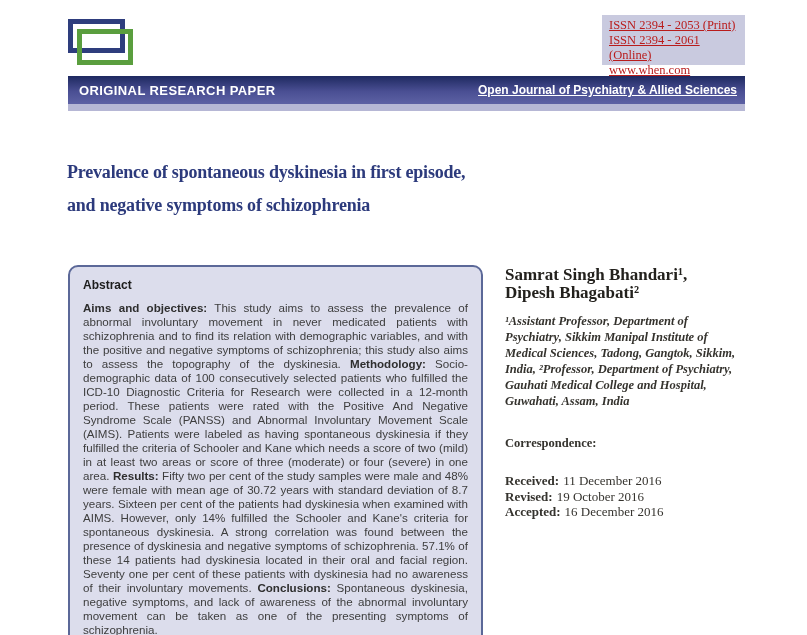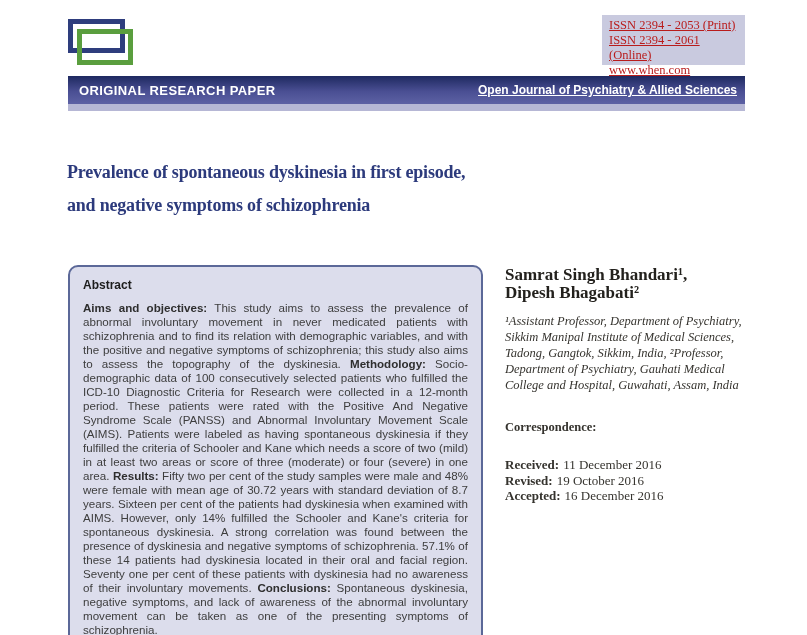--- a/index.html
+++ b/index.html
@@ -49,21 +49,21 @@
 
   .abstract-box{width:415px;min-height:356px;background:var(--abstract_bg,#dcddec);
                 border:2px solid var(--abstract_border,#5b6898);border-radius:10px;
                 padding:11px 13px 10px 13px;}
   .abs-head{font-size:12px;font-weight:bold;color:#1d1d1d;margin-bottom:9px;}
   .abs-body{font-size:11.6px;line-height:14px;color:var(--text_dark,#3d3d3d);text-align:justify;}
   .abs-body b{color:#2e2e2e;}
 
   .right-col{width:240px;padding-top:1px;font-family:"Liberation Serif", serif;color:var(--serif_text,#35332e);}
   .authors{font-weight:bold;font-size:17px;line-height:18px;color:#23211d;}
-  .affil{font-style:italic;font-size:12.5px;line-height:16px;margin-top:11px;}
+  .affil{font-style:italic;font-size:12.5px;line-height:16px;margin-top:11px;font-weight:bold;}
   .corr{margin-top:26px;font-size:12.5px;line-height:16px;}
   .corr-label{font-weight:bold;}
   .dates{margin-top:22px;font-size:13px;line-height:15.5px;}
   .date-row b{font-weight:bold;}
   .date-row span{margin-left:4px;}
 </style>
 </head>
 <body>
 
 <div class="page">

